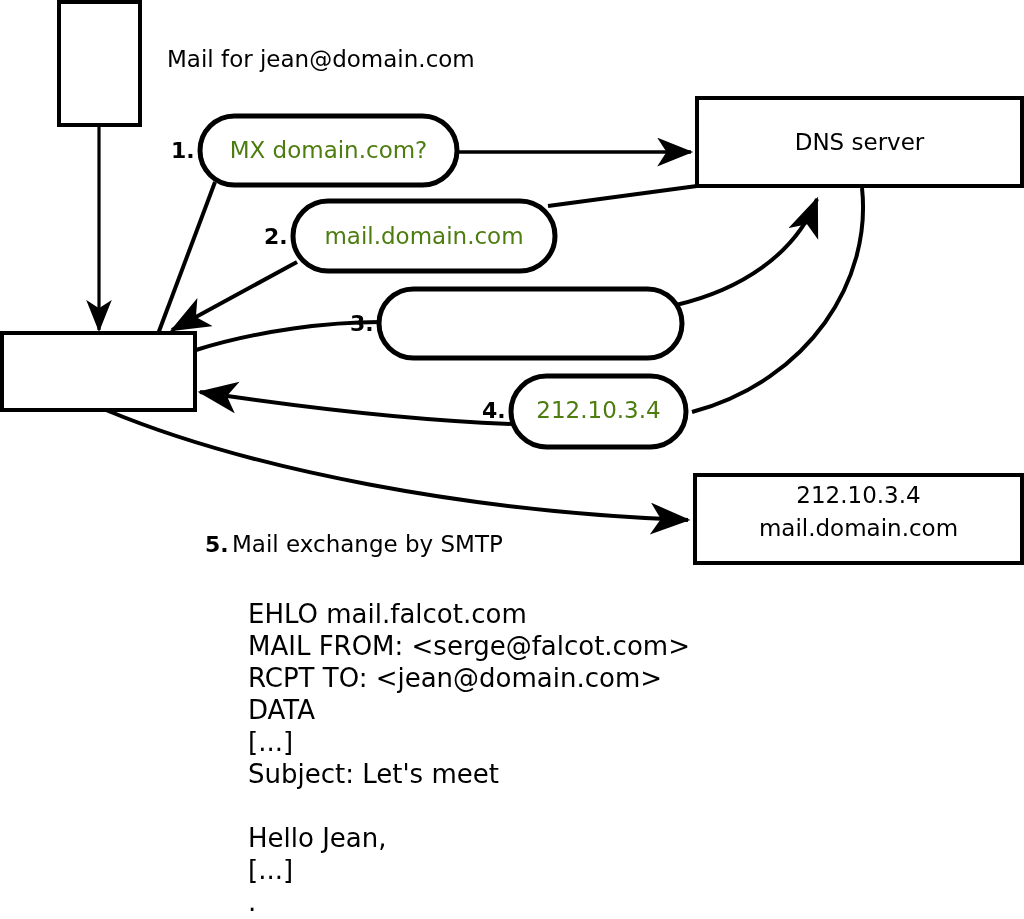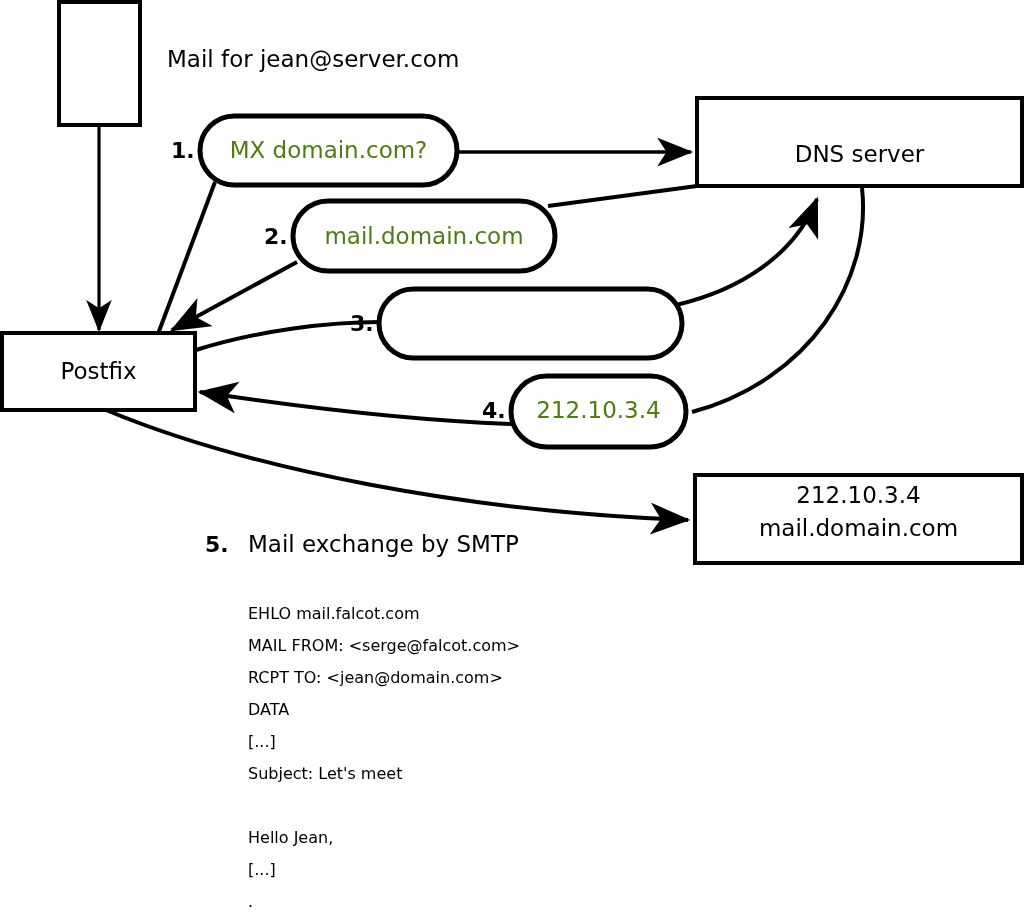--- a/index.html
+++ b/index.html
@@ -53,21 +53,21 @@
   .bubble-text {
     position: absolute;
     text-align: center;
     font-size: 23px;
     line-height: 28px;
     color: #4d7c0f;
     white-space: pre;
   }
   .smtp-block {
     position: absolute;
-    font-size: 16px;
+    font-size: 26px;
     line-height: 32px;
     white-space: pre;
     color: #000;
   }
 </style>
 </head>
 <body>
 
 <div id="diagram-root">
 
@@ -108,40 +108,39 @@
 
     <rect x="200" y="116" width="257" height="69" rx="34.5" ry="34.5" fill="#ffffff" stroke="#000000" stroke-width="5"></rect>
 
     <rect x="293" y="201" width="262" height="70" rx="35" ry="35" fill="#ffffff" stroke="#000000" stroke-width="5"></rect>
 
     <rect x="379" y="289" width="303" height="69" rx="34.5" ry="34.5" fill="#ffffff" stroke="#000000" stroke-width="5"></rect>
 
     <rect x="511" y="376" width="175" height="71" rx="35.5" ry="35.5" fill="#ffffff" stroke="#000000" stroke-width="5"></rect>
   </svg>
 
-  <div class="plain-label" style="left:167px; top:45px;">Mail for jean@server.com</div>
+  <div class="plain-label" style="left:167px; top:45px;">Mail for jean@domain.com</div>
 
-  <div class="node-text" style="left:2px; top:357px; width:193px;">Postfix</div>
 
-  <div class="node-text" style="left:697px; top:140px; width:325px;">DNS server</div>
+  <div class="node-text" style="left:697px; top:128px; width:325px;">DNS server</div>
 
   <div class="node-text" style="left:695px; top:481px; width:327px;">212.10.3.4</div>
   <div class="node-text" style="left:695px; top:514px; width:327px;">mail.domain.com</div>
 
   <div class="step-num" style="left:171px; top:138px;">1.</div>
   <div class="step-num" style="left:264px; top:224px;">2.</div>
   <div class="step-num" style="left:350px; top:311px;">3.</div>
   <div class="step-num" style="left:482px; top:398px;">4.</div>
 
   <div class="bubble-text" style="left:200px; top:136px; width:257px;">MX domain.com?</div>
   <div class="bubble-text" style="left:293px; top:222px; width:262px;">mail.domain.com</div>
   <div class="bubble-text" style="left:511px; top:396px; width:175px;">212.10.3.4</div>
 
   <div class="step-num" style="left:205px; top:532px;">5.</div>
-  <div class="plain-label" style="left:248px; top:530px;">Mail exchange by SMTP</div>
+  <div class="plain-label" style="left:232px; top:530px;">Mail exchange by SMTP</div>
 
   <div class="smtp-block" style="left:248px; top:598px;">EHLO mail.falcot.com
 MAIL FROM: &lt;serge@falcot.com&gt;
 RCPT TO: &lt;jean@domain.com&gt;
 DATA
 [...]
 Subject: Let's meet
 
 Hello Jean,
 [...]

